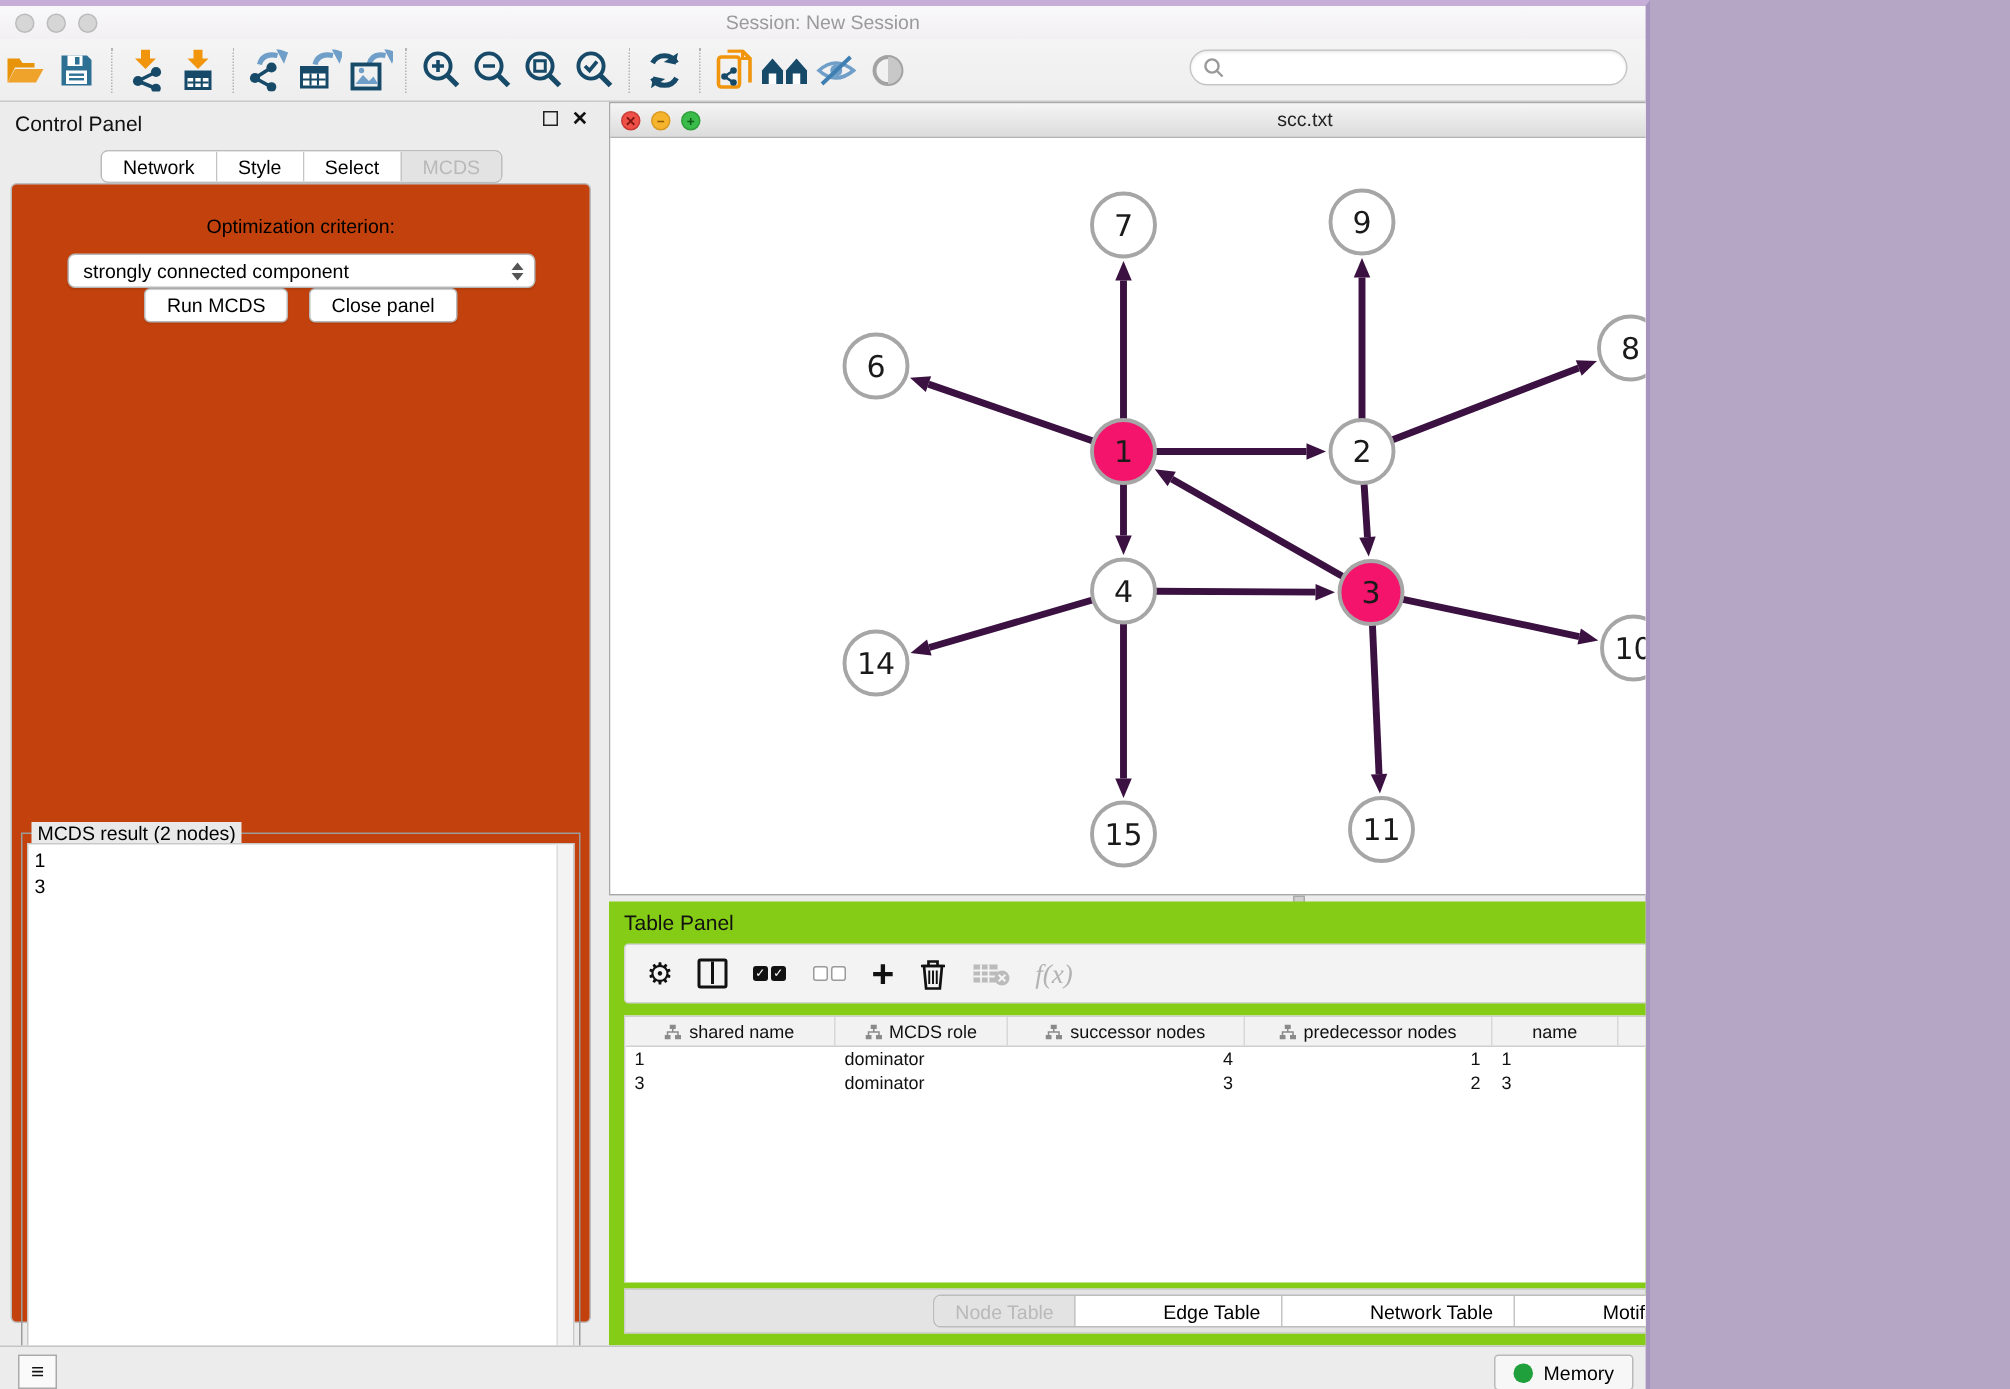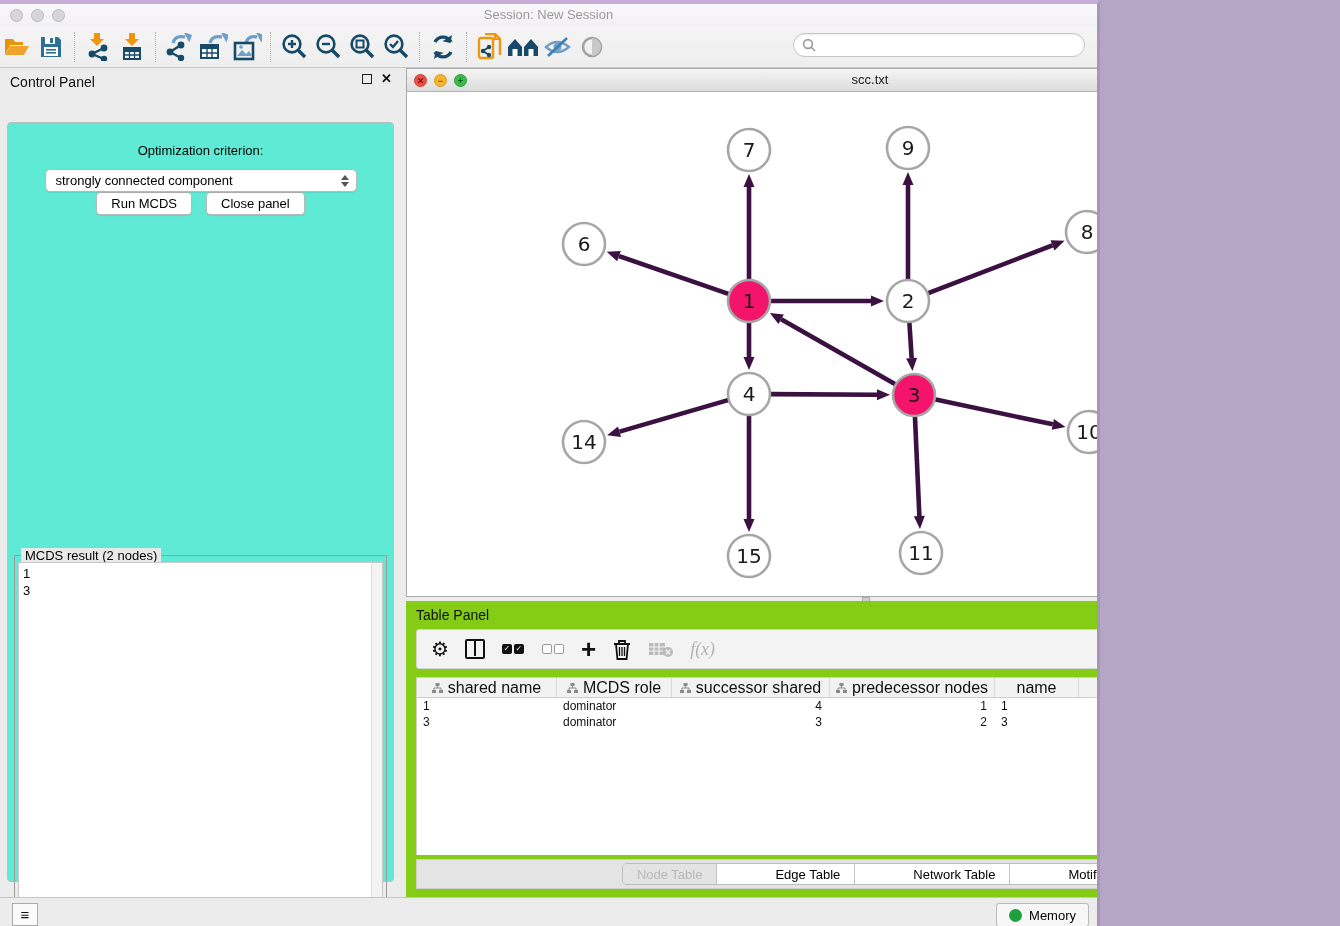--- a/index.html
+++ b/index.html
@@ -24,21 +24,21 @@
   .panel-head { position:relative; height:26px; }
   .panel-title { font-size:14px; color:#111; padding:6px 0 0 10px; }
   .panel-btns { position:absolute; right:10px; top:6px; display:flex; gap:9px; align-items:center; }
   .float-ic { width:10px; height:10px; border:1.5px solid #222; display:inline-block; }
   .close-ic { font-size:13px; font-weight:bold; color:#111; line-height:10px; cursor:pointer; }
   .cp-tabs { position:absolute; left:0; top:32px; width:100%; display:flex; justify-content:center; }
   .tab-group { display:flex; border:1px solid #bcbcbc; border-radius:5px; overflow:hidden; background:#fff; height:22px; }
   .tab { font-size:13px; padding:2px 14px; background:#fff; color:#000; border-right:1px solid #c4c4c4; line-height:17px; cursor:pointer; }
   .tab:last-child { border-right:none; }
   .tab.active { background:#e3e3e3; color:#b9b9b9; }
-  .cp-content { position:absolute; left:7px; top:54px; width:387px; height:760px; background:#5eead4; border:1px solid #bdbdbd; border-radius:4px; }
+  .cp-content { position:absolute; left:7px; top:54px; width:387px; height:760px; background:#c2410c; border:1px solid #bdbdbd; border-radius:4px; }
   .opt-label { text-align:center; font-size:13px; color:#000; margin-top:20px; }
   .dropdown { position:relative; margin:11px auto 0 auto; width:312px; height:23px; background:#fff; border:1px solid #b9b9b9; border-radius:5px; font-size:13px; line-height:21px; padding-left:10px; cursor:pointer; box-shadow:0 1px 1px rgba(0,0,0,.08);}
   .stepper { position:absolute; right:6px; top:3px; width:10px; height:16px; display:flex; flex-direction:column; align-items:center; justify-content:center; gap:2px; }
   .stepper i { width:0; height:0; border-left:4px solid transparent; border-right:4px solid transparent; display:block; }
   .stepper .up { border-bottom:5px solid #555; }
   .stepper .down { border-top:5px solid #555; }
   .btn-row { display:flex; justify-content:center; gap:14px; }
   .aq-btn { background:#fff; border:1px solid #b9b9b9; border-radius:4px; font-size:13px; padding:3px 14px; cursor:pointer; box-shadow:0 1px 1px rgba(0,0,0,.08); font-family:"Liberation Sans",sans-serif; }
   .result-box { position:absolute; left:6px; top:432px; width:373px; height:378px; border:1px solid #9c9c9c; }
   .result-label { position:absolute; left:6px; top:-8px; background:#e9e9e9; padding:0 4px; font-size:13px; color:#000; }
@@ -65,21 +65,21 @@
   .gear { font-size:20px; color:#111; }
   .cols-ic { width:20px; height:20px; border:2.5px solid #111; border-radius:2px; position:relative; }
   .cols-ic::after { content:""; position:absolute; left:7px; top:0; width:2.5px; height:15px; background:#111; }
   .cb { width:10px; height:10px; display:inline-block; border-radius:2px; margin:0 1px; }
   .cb.checked { background:#111; color:#fff; font-size:8px; line-height:10px; text-align:center; }
   .cb.empty { border:1.5px solid #9a9a9a; background:#fff; }
   .plus-ic { font-size:26px; font-weight:bold; color:#111; line-height:20px; }
   .fx { font-family:"Liberation Serif", serif; font-style:italic; font-size:18px; color:#b3b3b3; }
   .tbl { position:absolute; left:10px; top:76px; width:908px; height:178px; background:#fff; border:1px solid #cfcfcf; border-bottom:none; overflow:hidden; }
   .tbl-header { display:flex; height:20px; background:#f2f2f2; border-bottom:1px solid #cfcfcf; }
-  .th { display:flex; align-items:center; justify-content:center; gap:5px; font-size:16px; color:#111; border-right:1px solid #d8d8d8; position:relative; }
+  .th { display:flex; align-items:center; justify-content:center; gap:5px; font-size:12px; color:#111; border-right:1px solid #d8d8d8; position:relative; }
   .th svg { flex:none; }
   .tbl-row { display:flex; height:16px; font-size:12px; color:#111; }
   .td { padding:1px 4px 0 6px; overflow:hidden; white-space:nowrap; }
   .td.num { text-align:right; padding-right:8px; }
   .tp-tabs { position:absolute; left:10px; top:258px; width:908px; height:30px; background:#e4e4e4; border:1px solid #cfcfcf; display:flex; align-items:center; justify-content:center; }
   .tp-tabs .tab-group { height:22px;gap:44px; }
 
   
   .statusbar { position:absolute; left:0; top:893px; width:100%; height:33px; background:#ececec; border-top:1px solid #c6c6c6; }
   .list-btn { position:absolute; left:12px; top:5px; width:26px; height:23px; background:#fafafa; border:1px solid #aaa; text-align:center; font-size:15px; font-weight:bold; line-height:21px; color:#111; cursor:pointer; }
@@ -243,20 +243,28 @@
       <input type="text" value="" style="">
     </div>
   </div>
 
   <div class="control-panel">
     <div class="panel-head">
       <div class="panel-title">Control Panel</div>
       <div class="panel-btns">
         <span class="float-ic"></span>
         <span class="close-ic">✕</span>
+      </div>
+    </div>
+    <div class="cp-tabs">
+      <div class="tab-group">
+        <span class="tab">Network</span>
+        <span class="tab">Style</span>
+        <span class="tab">Select</span>
+        <span class="tab active">MCDS</span>
       </div>
     </div>
     <div class="cp-content">
       <div class="opt-label">Optimization criterion:</div>
       <div class="dropdown">
         <span>strongly connected component</span>
         <span class="stepper">
             <i class="up"></i>
             <i class="down"></i>
           </span>
@@ -427,21 +435,21 @@
             </svg>
           <span>MCDS role</span>
         </div>
         <div class="th" style="width:158px">
           <svg width="11" height="10" viewBox="0 0 11 10">
               <rect x="3.5" y="0" width="4" height="3" fill="#8a8a8a"></rect>
               <rect x="0" y="7" width="4" height="3" fill="#8a8a8a"></rect>
               <rect x="7" y="7" width="4" height="3" fill="#8a8a8a"></rect>
               <path d="M5.5 3v2M2 7V5h7v2" stroke="#8a8a8a" fill="none"></path>
             </svg>
-          <span>successor shared</span>
+          <span>successor nodes</span>
         </div>
         <div class="th" style="width:165px">
           <svg width="11" height="10" viewBox="0 0 11 10">
               <rect x="3.5" y="0" width="4" height="3" fill="#8a8a8a"></rect>
               <rect x="0" y="7" width="4" height="3" fill="#8a8a8a"></rect>
               <rect x="7" y="7" width="4" height="3" fill="#8a8a8a"></rect>
               <path d="M5.5 3v2M2 7V5h7v2" stroke="#8a8a8a" fill="none"></path>
             </svg>
           <span>predecessor nodes</span>
         </div>

